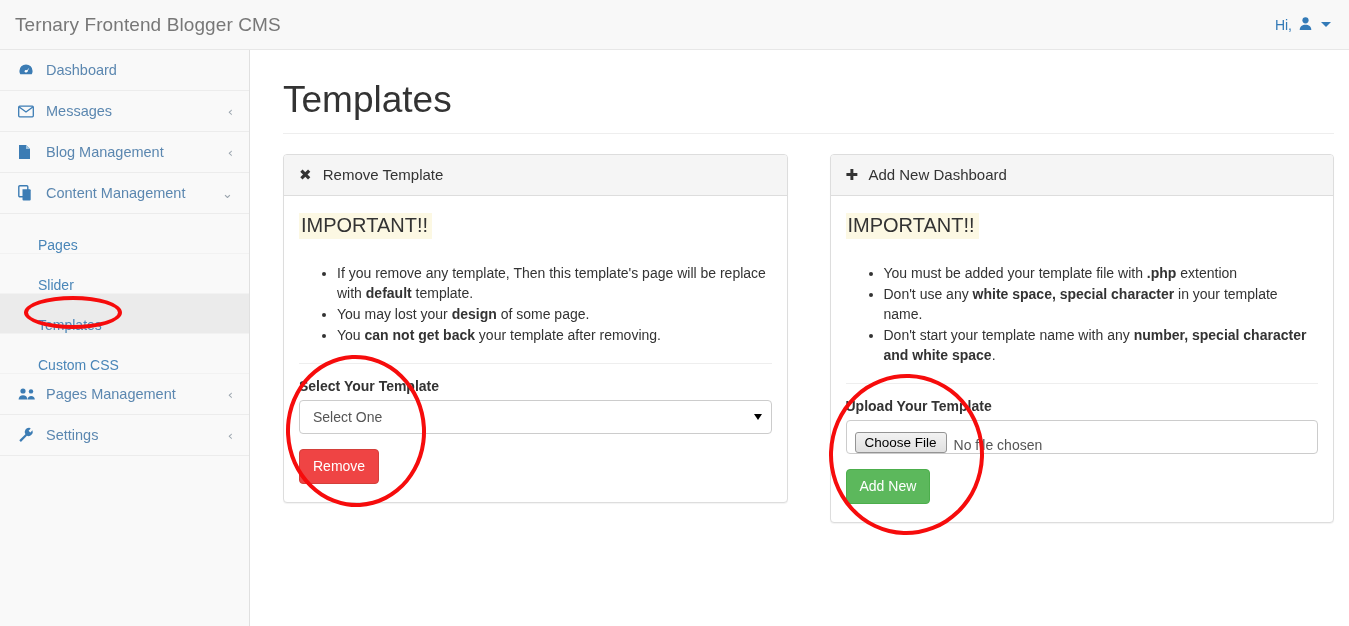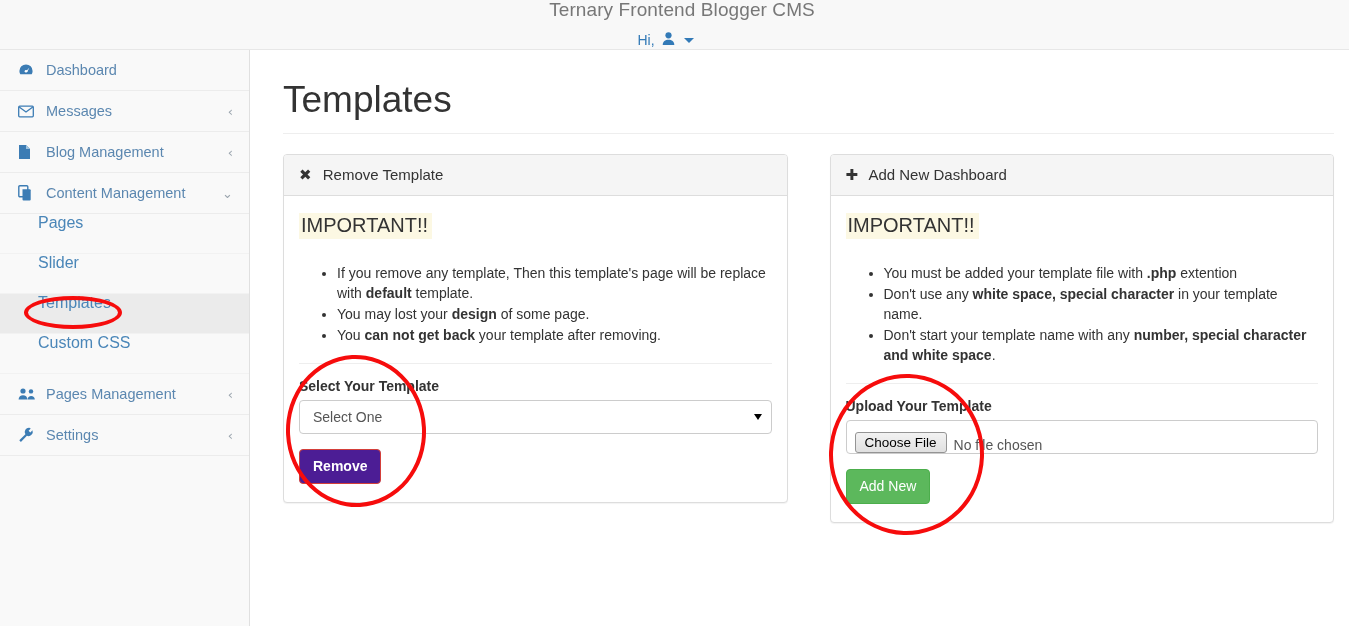--- a/index.html
+++ b/index.html
@@ -17,21 +17,20 @@
   .app { position: relative; width: 1349px; height: 626px; }
 
   
   .navbar {
     position: absolute; top: 0; left: 0;
     width: 1349px; height: 50px;
     background: #f8f8f8;
     border-bottom: 1px solid #e7e7e7;
     display: flex; align-items: center;
     justify-content: space-between;
-    flex-direction: column;
   }
   .brand {
     padding-left: 15px;
     font-size: 19px;
     color: #777;
     letter-spacing: 0.1px;
     line-height: 1;
   }
   .nav-right {
     display: flex; align-items: center;
@@ -73,25 +72,25 @@
     width: 20px; margin-right: 8px;
     color: #3c7cb4; display: inline-flex;
     align-items: center; justify-content: flex-start;
   }
   .side-item .s-label { flex: 1; }
   .side-item .s-arrow {
     color: #9aa4ad; font-size: 13px; line-height: 1;
     font-family: "DejaVu Sans", sans-serif;
   }
   .side-sub {
-    display: flex; align-items: flex-start;
+    display: flex; align-items: flex-end;
     height: 40px;
     padding-left: 38px;
     color: #4a86b8;
-    font-size: 16px;
+    font-size: 14px;
     background: #f9f9f9;
     border-bottom: 1px solid #f2f2f2;
     cursor: pointer;
   }
   .side-sub.active { background: #ebebeb; }
   .sub-group { background:#f9f9f9; }
 
   
   .content {
     position: absolute;
@@ -217,21 +216,21 @@
     display: inline-block;
     border-radius: 4px;
     padding: 7px 13px;
     font-size: 14px;
     color: #fff;
     cursor: pointer;
     border: 1px solid transparent;
     margin-top: 15px;
     line-height: 1.4;
   }
-  .btn-danger { background: #4c1d95; border-color: #d43f3a; font-weight: bold; }
+  .btn-danger { background: #ef4444; border-color: #d43f3a; }
   .btn-success { background: #5cb85c; border-color: #4cae4c; }
 
   
   .annot {
     position: absolute;
     border: 4px solid #f60c0c;
     border-radius: 50%;
     pointer-events: none;
     z-index: 50;
   }

